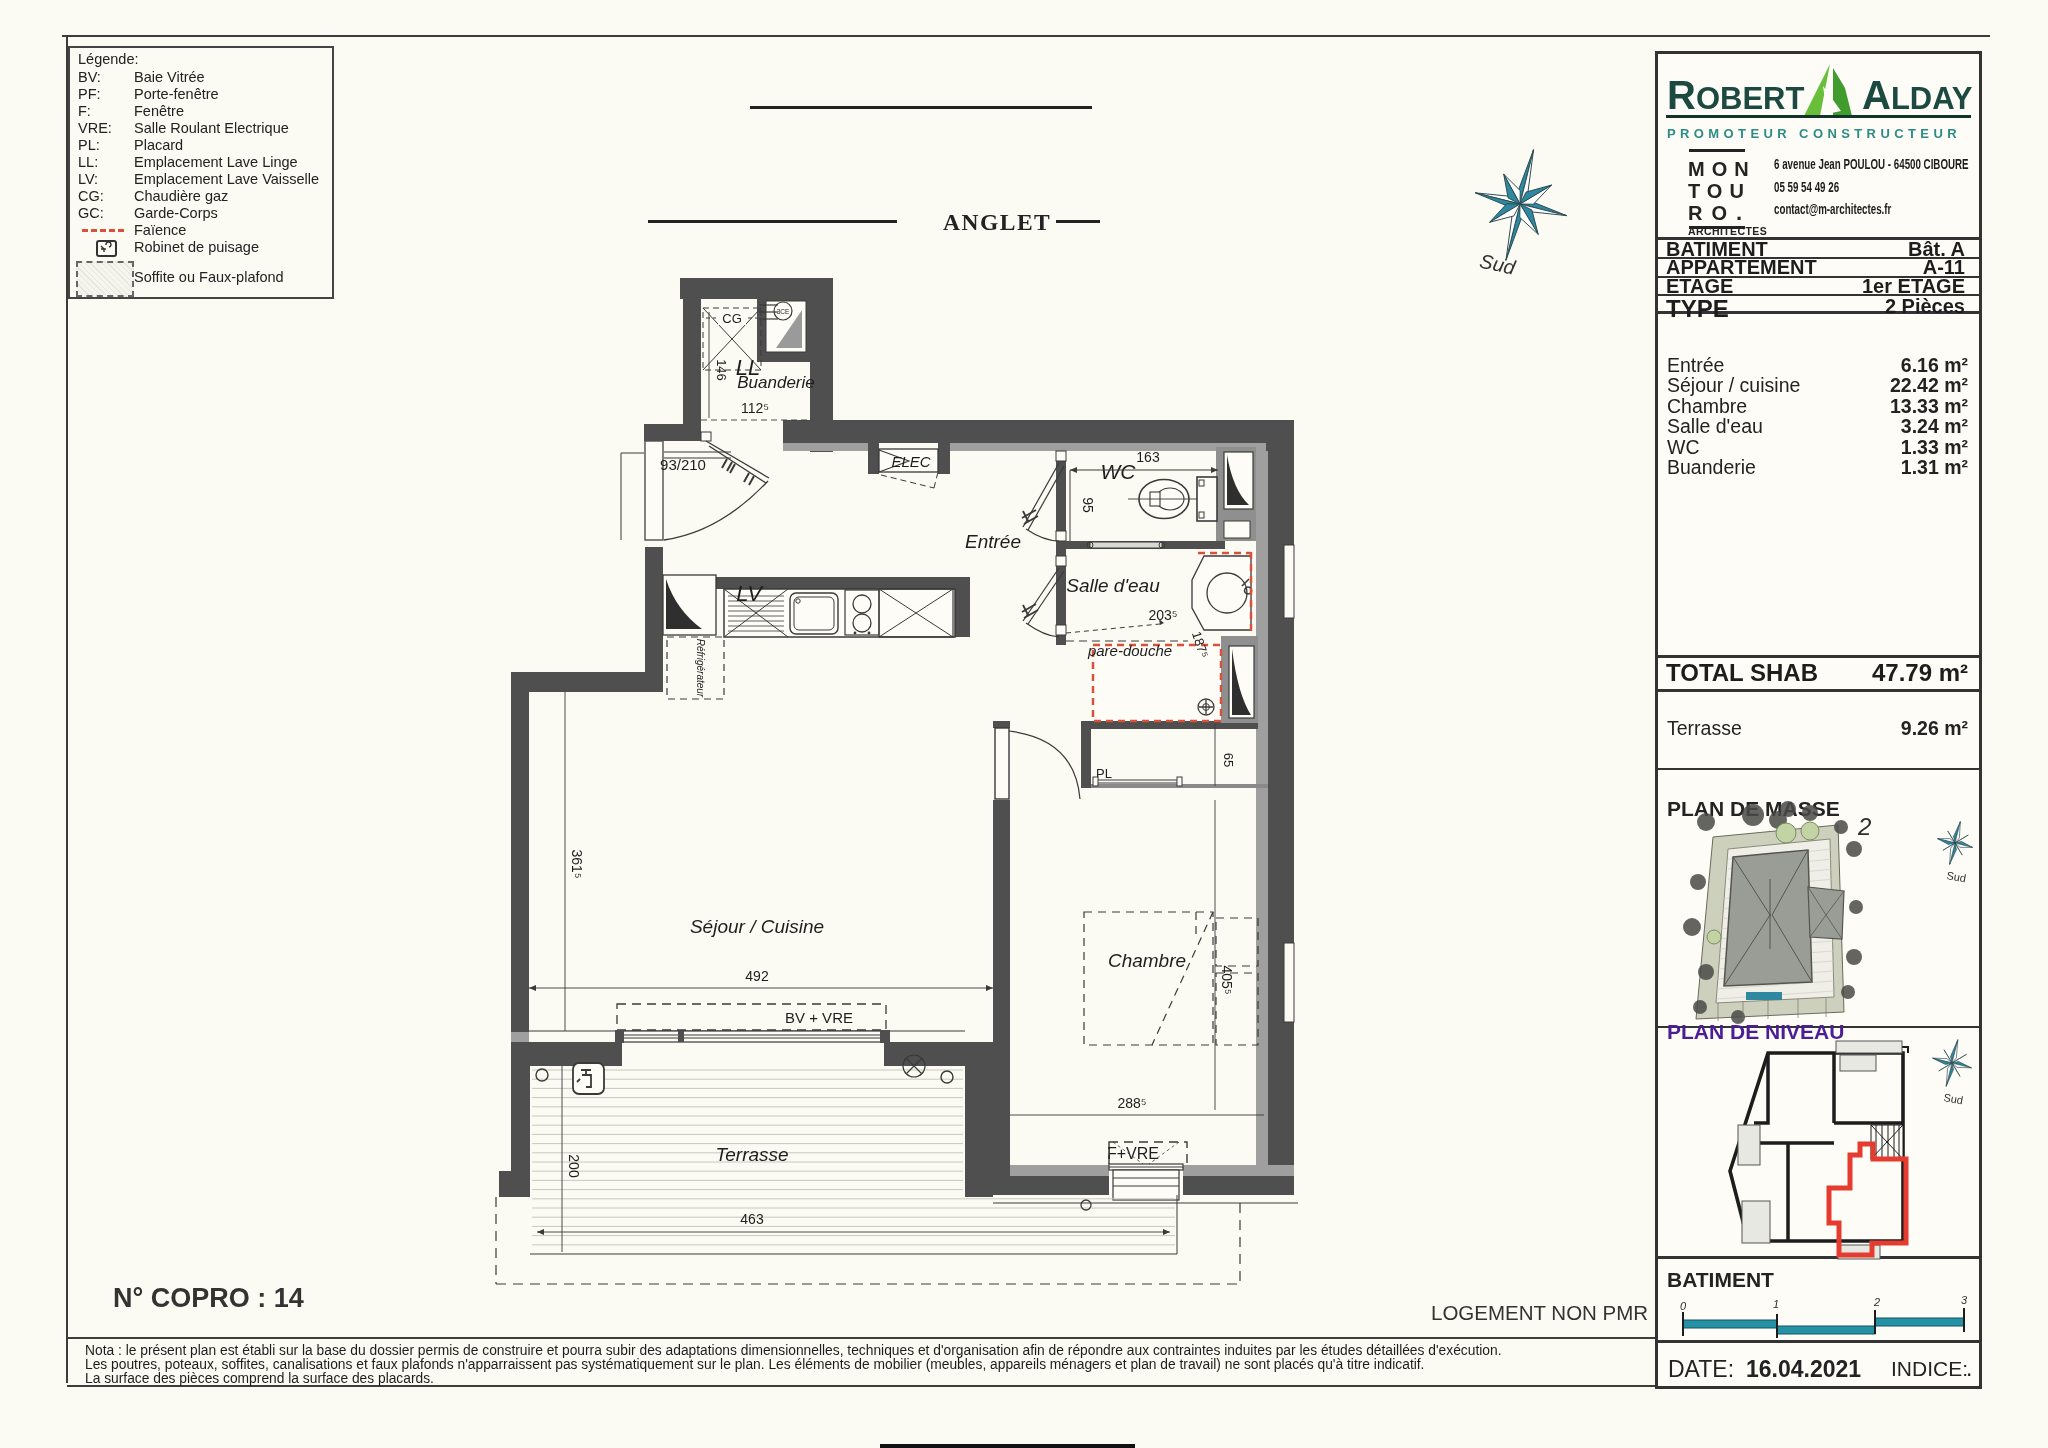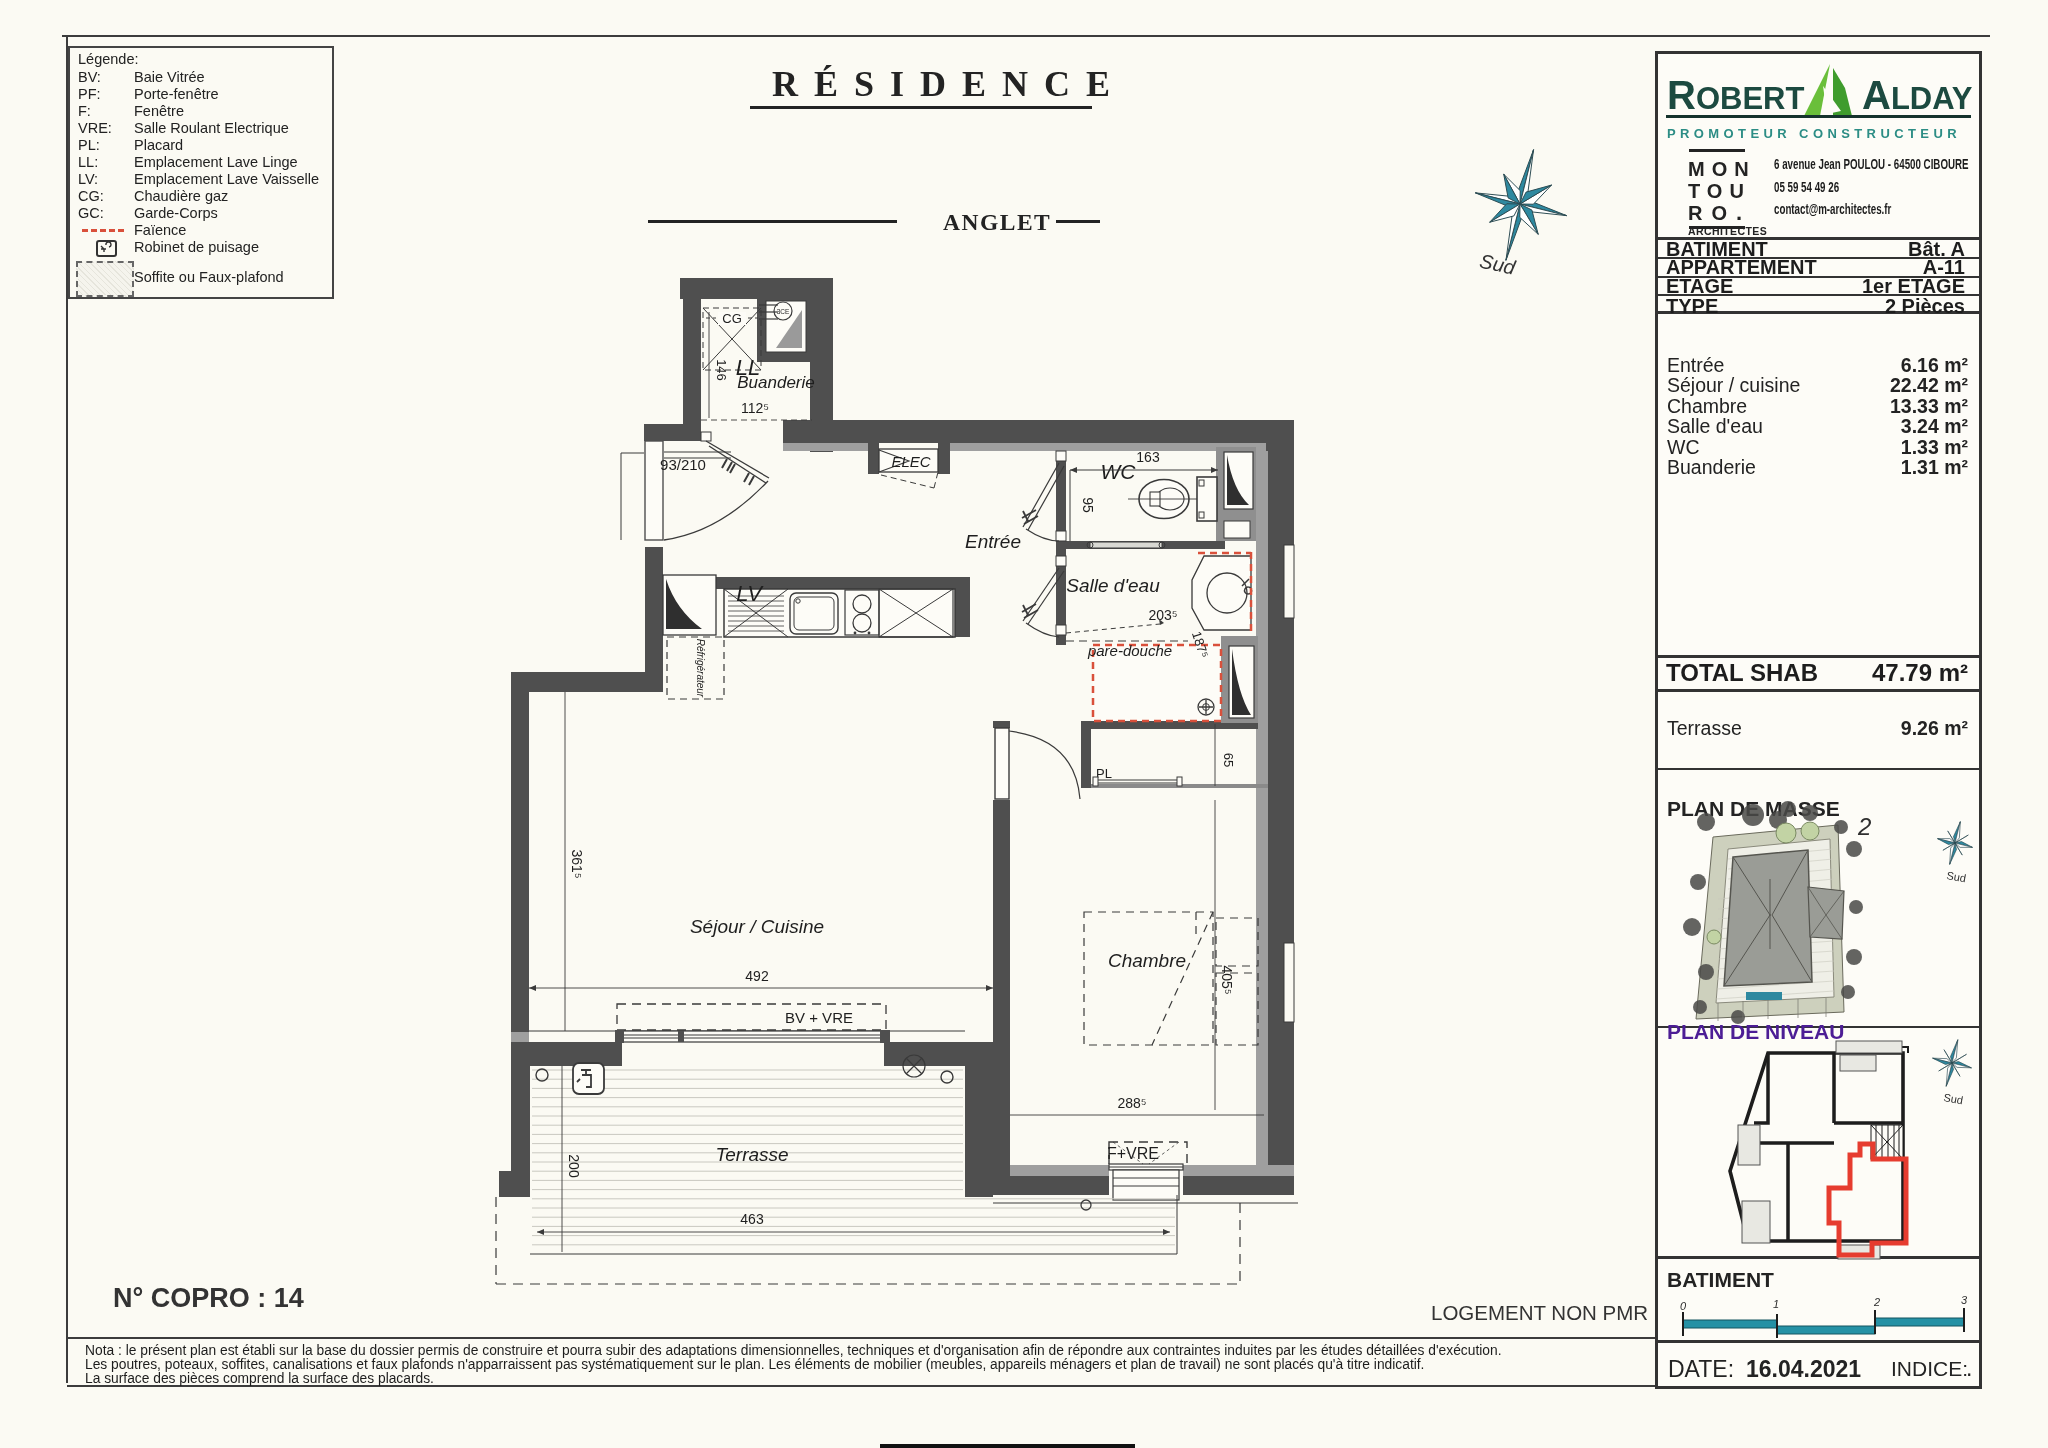--- a/index.html
+++ b/index.html
@@ -44,21 +44,20 @@
         <path d="M3,7 h5 m-2,0 v3 m-3,-6 l3,3 m2,-4 a2.5,2.5 0 1,1 3,2" fill="none" stroke="#333" stroke-width="1.4"></path>
       </svg>
   </div>
   <div class="abs" style="left:64px;top:191px;">Robinet de puisage</div>
 
   <div class="abs" style="left:6px;top:213px;width:54px;height:32px;border:2px dashed #666;background:repeating-linear-gradient(45deg,#f5f4ed 0 3px,#e6e5dc 3px 4px);"></div>
   <div class="abs" style="left:64px;top:221px;">Soffite ou Faux-plafond</div>
 </div>
 
 <div class="abs" style="left:630px;top:60px;width:620px;height:200px;font-family:'Liberation Serif',serif;color:#232323;">
-  <div class="abs" style="left:0;top:3px;width:620px;text-align:center;font-size:36px;letter-spacing:16px;font-weight:bold;text-indent:18px;">RÉSIDENCE</div>
   <div class="abs" style="left:120px;top:46px;width:342px;height:3px;background:#232323;"></div>
 
   <div class="abs" style="left:18px;top:160px;width:249px;height:3px;background:#232323;"></div>
   <div class="abs" style="left:313px;top:149px;font-size:23.5px;letter-spacing:1.5px;font-weight:bold;">ANGLET</div>
   <div class="abs" style="left:426px;top:160px;width:44px;height:3px;background:#232323;"></div>
 </div>
 
 <svg class="abs" style="left:0;top:0;" width="2048" height="1448" viewBox="0 0 2048 1448">
 
 <g>
@@ -624,21 +623,21 @@
     <div class="abs" style="left:0;top:17px;width:321px;height:2px;background:#333;"></div>
 
     <div class="abs" style="left:8px;top:16px;font-size:20px;">APPARTEMENT</div>
     <div class="abs" style="right:14px;top:16px;font-size:20px;">A-11</div>
     <div class="abs" style="left:0;top:36px;width:321px;height:2px;background:#333;"></div>
 
     <div class="abs" style="left:8px;top:35px;font-size:20px;">ETAGE</div>
     <div class="abs" style="right:14px;top:35px;font-size:20px;">1er ETAGE</div>
     <div class="abs" style="left:0;top:54px;width:321px;height:2px;background:#333;"></div>
 
-    <div class="abs" style="left:8px;top:55px;font-size:20px;">TYPE</div>
+    <div class="abs" style="left:8px;top:55px;font-size:24px;">TYPE</div>
     <div class="abs" style="right:14px;top:55px;font-size:20px;">2 Pièces</div>
   </div>
 
   <div class="abs" style="left:0;top:301px;width:321px;font-size:19.5px;color:#232323;line-height:20.4px;">
     <div class="abs" style="left:9px;top:0;">Entrée<br>Séjour / cuisine<br>Chambre<br>Salle d'eau<br>WC<br>Buanderie</div>
     <div class="abs" style="right:11px;top:0;text-align:right;font-weight:bold;">6.16 m²<br>22.42 m²<br>13.33 m²<br>3.24 m²<br>1.33 m²<br>1.31 m²</div>
   </div>
 
   <div class="abs" style="left:0;top:601px;width:321px;height:31px;border-top:3px solid #333;border-bottom:3px solid #333;font-weight:bold;font-size:24px;color:#1d1d1d;">
     <div class="abs" style="left:8px;top:1px;">TOTAL SHAB</div>

